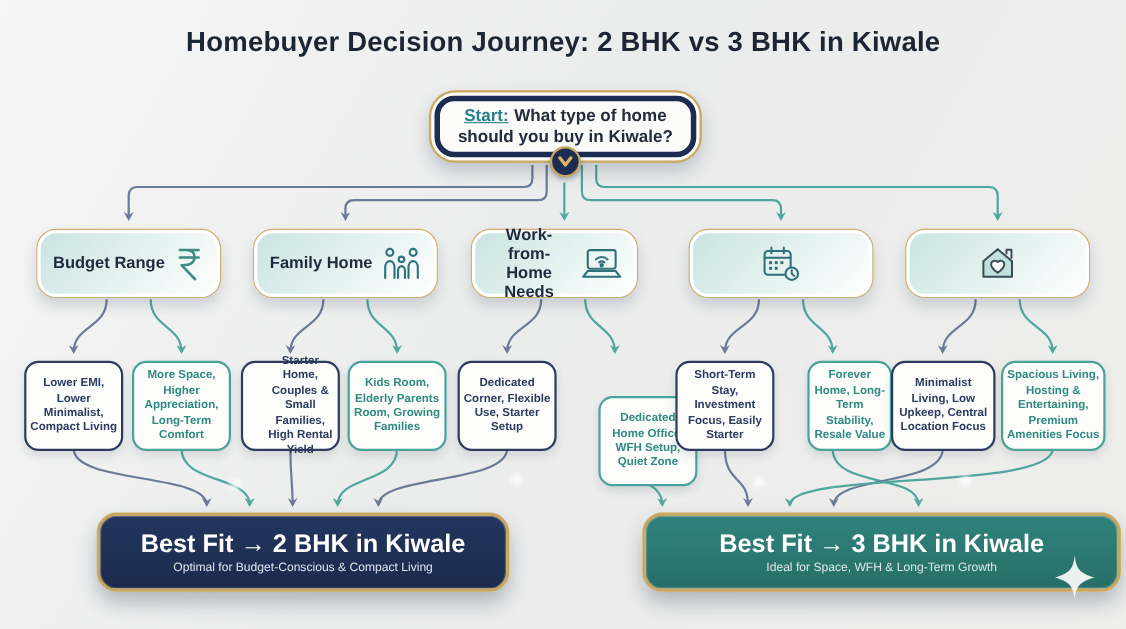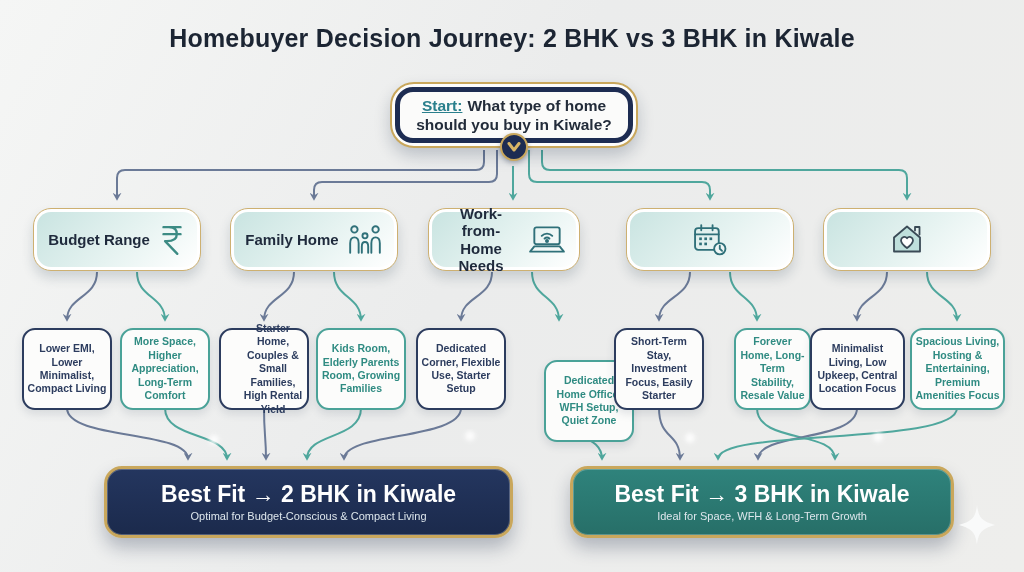--- a/index.html
+++ b/index.html
@@ -236,25 +236,25 @@
   <div class="leaf teal" style="left:120px;width:90px;">More Space, Higher Appreciation, Long-Term Comfort</div>
   <div class="leaf navy" style="left:219px;width:90px;padding-left:21px;">Starter Home, Couples &amp; Small Families, High Rental Yield</div>
   <div class="leaf teal" style="left:316px;width:90px;">Kids Room, Elderly Parents Room, Growing Families</div>
   <div class="leaf navy" style="left:416px;width:90px;">Dedicated Corner, Flexible Use, Starter Setup</div>
   <div class="leaf teal" style="left:544px;width:90px;margin-top:32px;">Dedicated Home Office, WFH Setup, Quiet Zone</div>
   <div class="leaf navy" style="left:614px;width:90px;">Short-Term Stay, Investment Focus, Easily Starter</div>
   <div class="leaf teal" style="left:712px;width:77px;margin-left:22px;">Forever Home, Long-Term Stability, Resale Value</div>
   <div class="leaf teal" style="left:910px;width:95px;">Spacious Living, Hosting &amp; Entertaining, Premium Amenities Focus</div>
   <div class="leaf navy" style="left:810px;width:95px;">Minimalist Living, Low Upkeep, Central Location Focus</div>
 
-  <div class="result navy-bg" style="left:104px;width:409px;">
+  <div class="result navy-bg" style="left:88px;width:375px;">
     <div class="result-title">Best Fit → 2 BHK in Kiwale</div>
     <div class="result-sub">Optimal for Budget-Conscious &amp; Compact Living</div>
   </div>
-  <div class="result teal-bg" style="left:570px;width:384px;">
+  <div class="result teal-bg" style="left:584px;width:435px;">
     <div class="result-title">Best Fit → 3 BHK in Kiwale</div>
     <div class="result-sub">Ideal for Space, WFH &amp; Long-Term Growth</div>
   </div>
 
   <div class="sparkle">
     <svg width="44" height="44" viewBox="0 0 44 44">
       <path d="M22 2 C23.5 14 26 18 40 22 C26 26 23.5 30 22 42 C20.5 30 18 26 4 22 C18 18 20.5 14 22 2 Z" fill="#fafbfb" opacity="0.92"></path>
     </svg>
   </div>
 

